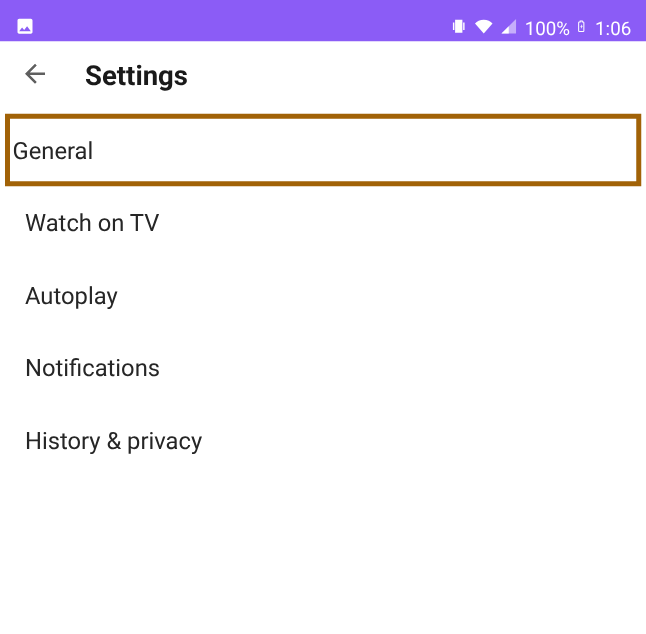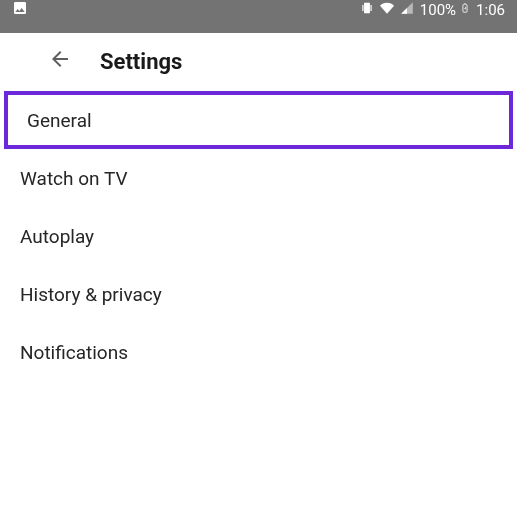--- a/index.html
+++ b/index.html
@@ -9,23 +9,23 @@
     }
     body {
       width: 517px;
       height: 507px;
       font-family: Roboto, Arial, sans-serif;
       background: #ffffff;
       overflow: hidden;
     }
     .status-bar {
       height: 33px;
-      background: #737373;
+      background: #8b5cf6;
       display: flex;
-      align-items: flex-start;
+      align-items: flex-end;
       justify-content: space-between;
       padding: 0 12px;
       color: #ffffff;
       font-size: 15px;
     }
     .status-left {
       display: flex;
       align-items: center;
     }
     .status-left svg {
@@ -43,21 +43,20 @@
       color: #ffffff;
       font-size: 15px;
       margin-left: 2px;
     }
     .header {
       height: 56px;
       display: flex;
       align-items: center;
       padding: 0 16px;
       gap: 28px;
-      margin-left: 32px;
     }
     .back-arrow {
       width: 24px;
       height: 24px;
       display: flex;
       align-items: center;
       justify-content: center;
       cursor: pointer;
     }
     .back-arrow svg {
@@ -77,24 +76,24 @@
       display: flex;
       align-items: center;
       padding: 0 20px;
       cursor: pointer;
     }
     .settings-item-label {
       font-size: 19px;
       color: #262626;
     }
     .highlighted {
-      border: 4px solid #6d28d9;
+      border: 4px solid #a16207;
       height: 58px;
       margin: 2px 4px 0 4px;
-      padding: 0 19px;
+      padding: 0 2px;
     }
   </style>
 </head>
 <body>
 
 <div class="status-bar">
   <div class="status-left">
     <span>
       <svg width="16" height="16" viewBox="0 0 24 24">
           <path d="M21 19V5c0-1.1-.9-2-2-2H5c-1.1 0-2 .9-2 2v14c0 1.1.9 2 2 2h14c1.1 0 2-.9 2-2zM8.5 13.5l2.5 3.01L14.5 12l4.5 6H5l3.5-4.5z"></path>
@@ -144,18 +143,18 @@
   <div class="settings-item highlighted">
     <span class="settings-item-label">General</span>
   </div>
   <div class="settings-item">
     <span class="settings-item-label">Watch on TV</span>
   </div>
   <div class="settings-item">
     <span class="settings-item-label">Autoplay</span>
   </div>
   <div class="settings-item">
-    <span class="settings-item-label">History &amp; privacy</span>
+    <span class="settings-item-label">Notifications</span>
   </div>
   <div class="settings-item">
-    <span class="settings-item-label">Notifications</span>
+    <span class="settings-item-label">History &amp; privacy</span>
   </div>
 </div>
 
 </body></html>

